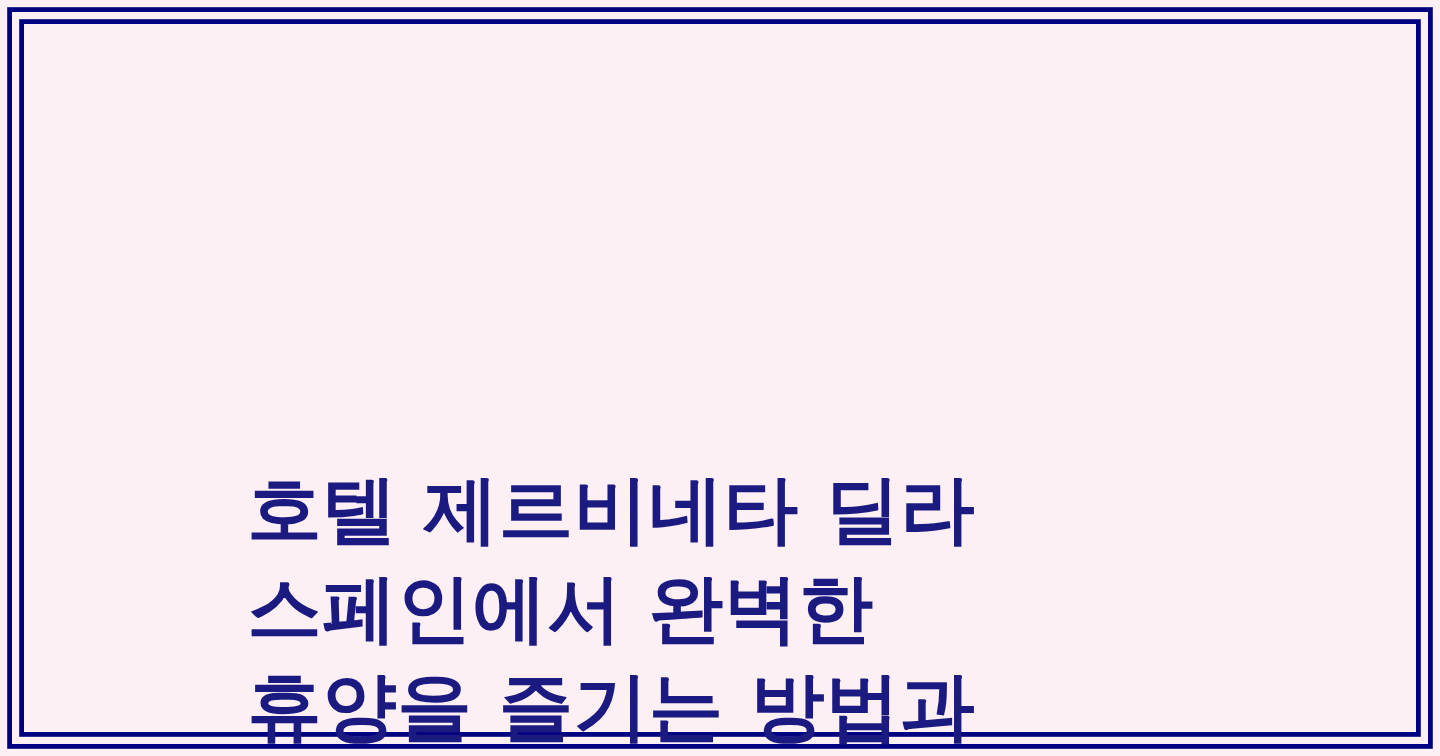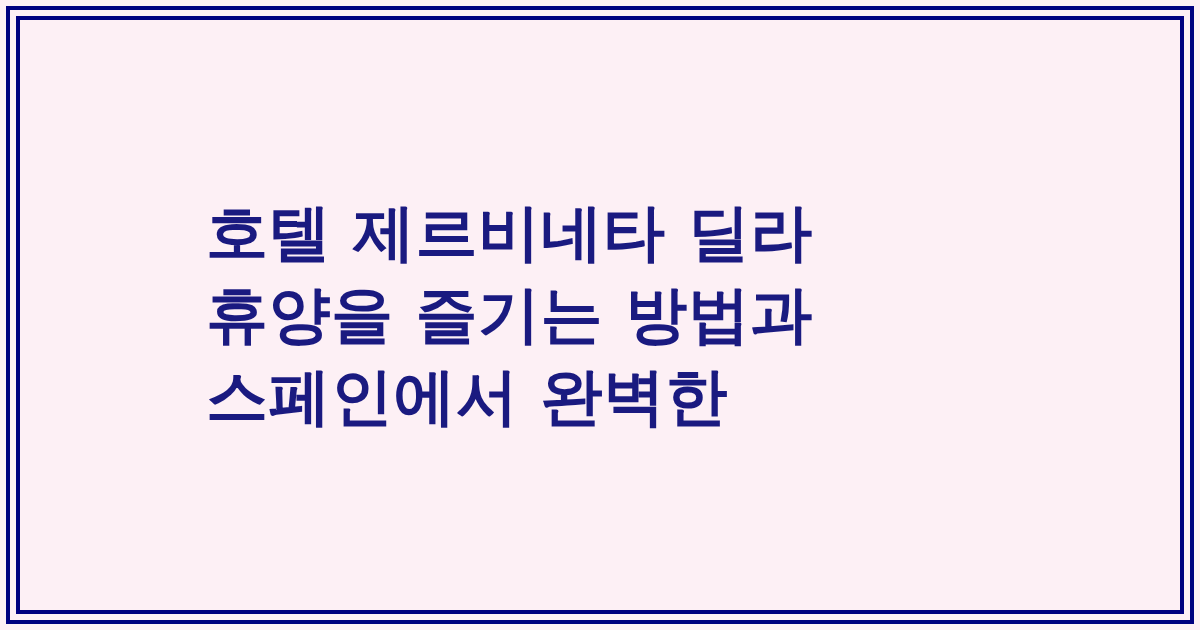--- a/index.html
+++ b/index.html
@@ -50,21 +50,21 @@
   }
 
   
   .content {
     position: absolute;
     left: 0;
     top: 0;
     width: 1100px;
     height: 630px;
     display: flex;
-    align-items: center;
+    align-items: flex-end;
     justify-content: center;
     box-sizing: border-box;
   }
 
   .headline {
     width: 700px;
     margin: 0;
     padding: 0 0 0 6px;
     box-sizing: border-box;
     text-align: left;
@@ -83,18 +83,18 @@
 <body>
 
 <div class="card">
 
   <div class="frame-outer"></div>
   <div class="frame-inner"></div>
 
   <div class="content">
     <h1 class="headline">
       <span style="display: block;">호텔 제르비네타 딜라</span>
+      <span style="display: block;">스페인에서 완벽한</span>
       <span style="display: block;">휴양을 즐기는 방법과</span>
-      <span style="display: block;">스페인에서 완벽한</span>
     </h1>
   </div>
 
 </div>
 
 </body></html>

